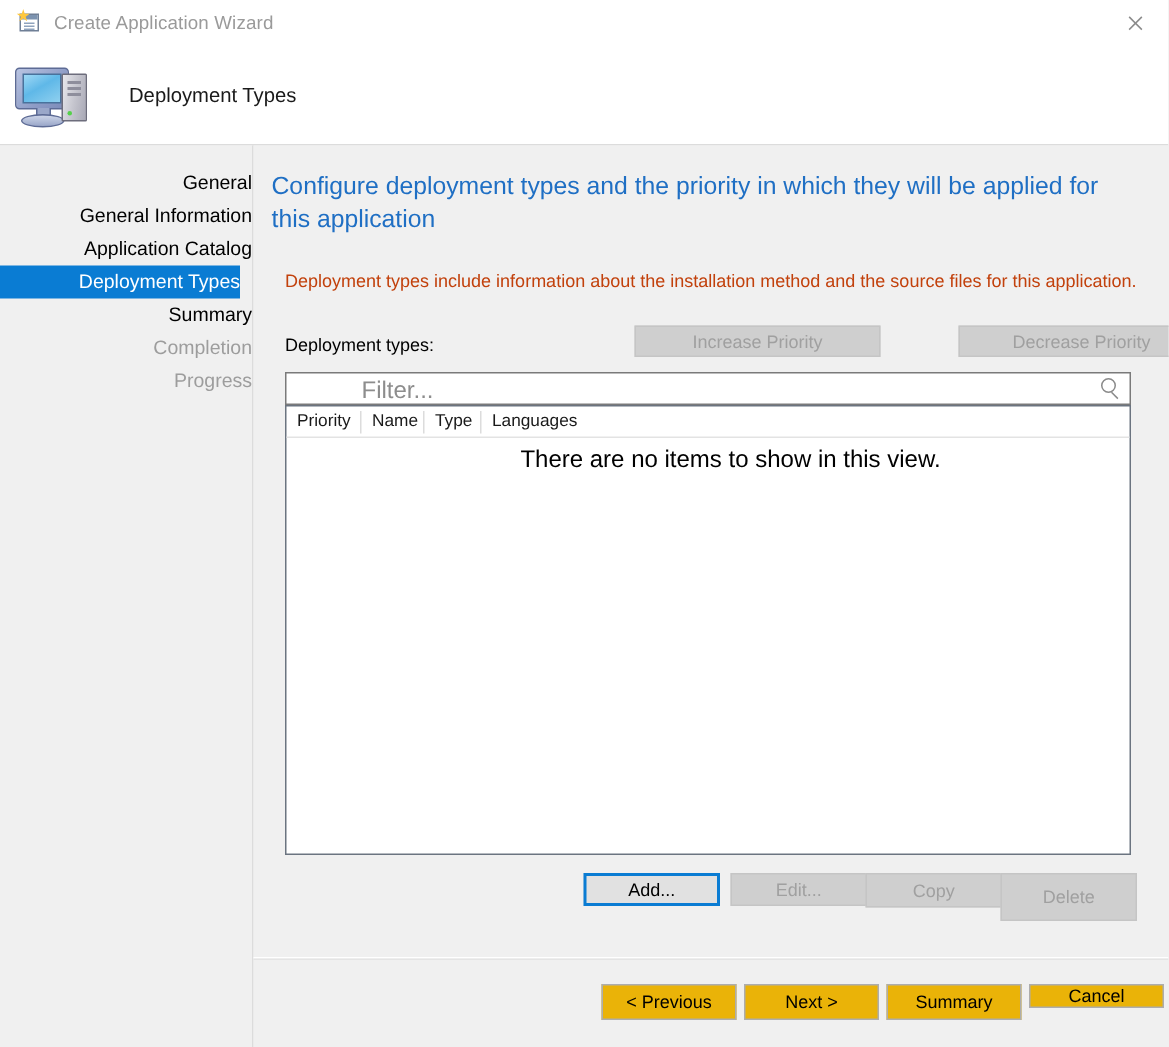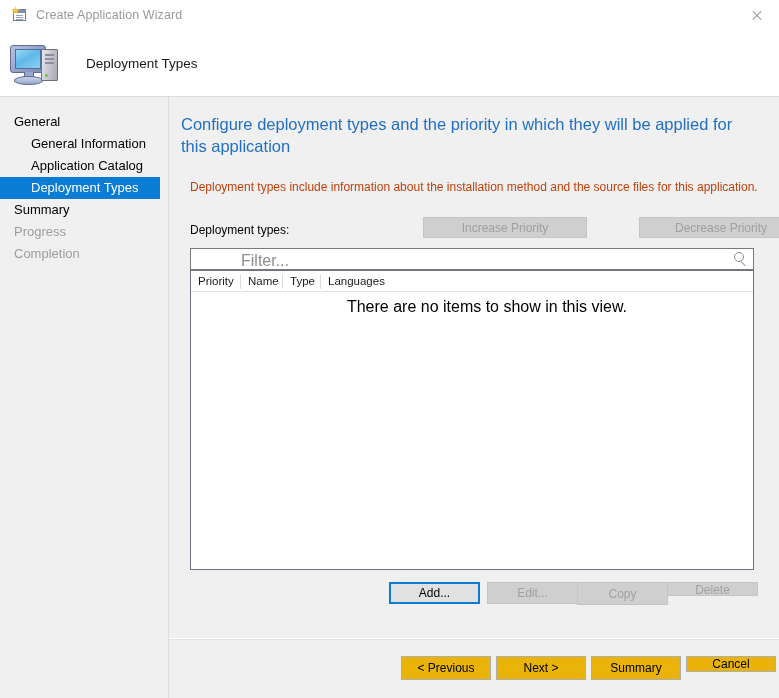--- a/index.html
+++ b/index.html
@@ -210,20 +210,21 @@
   .nav {
     padding-top: 14px;
   }
   .nav-item {
     height: 22px;
     line-height: 22px;
     font-size: 13px;
     color: #000000;
     padding-left: 14px;
     white-space: nowrap;
+    text-align: right;
   }
   .nav-item.sub {
     padding-left: 31px;
   }
   .nav-item.selected {
     background: #0a7cd3;
     color: #ffffff;
     width: 160px;
     box-sizing: border-box;
   }
@@ -373,21 +374,21 @@
     width: 91px; height: 22px;
   }
   .btn-copy {
     position: absolute;
     left: 408px; top: 485px;
     width: 91px; height: 23px;
   }
   .btn-delete {
     position: absolute;
     left: 498px; top: 485px;
-    width: 91px; height: 14px;
+    width: 91px; height: 32px;
   }
 
   .footer-rule {
     position: absolute;
     left: 0; top: 541px;
     width: 610px;
     height: 1px;
     background: #ffffff;
   }
   .footer-rule2 {
@@ -452,22 +453,22 @@
 </div>
 <div class="header-rule"></div>
 
 <div class="sidebar">
   <div class="nav">
     <div class="nav-item">General</div>
     <div class="nav-item sub">General Information</div>
     <div class="nav-item sub">Application Catalog</div>
     <div class="nav-item sub selected">Deployment Types</div>
     <div class="nav-item">Summary</div>
+    <div class="nav-item disabled">Completion</div>
     <div class="nav-item disabled">Progress</div>
-    <div class="nav-item disabled">Completion</div>
   </div>
 </div>
 <div class="side-rule"></div>
 
 <div class="content">
 
   <div class="page-title">Configure deployment types and the priority in which they will be applied for this application</div>
   <div class="page-desc">Deployment types include information about the installation method and the source files for this application.</div>
 
   <div class="dt-label">Deployment types:</div>

